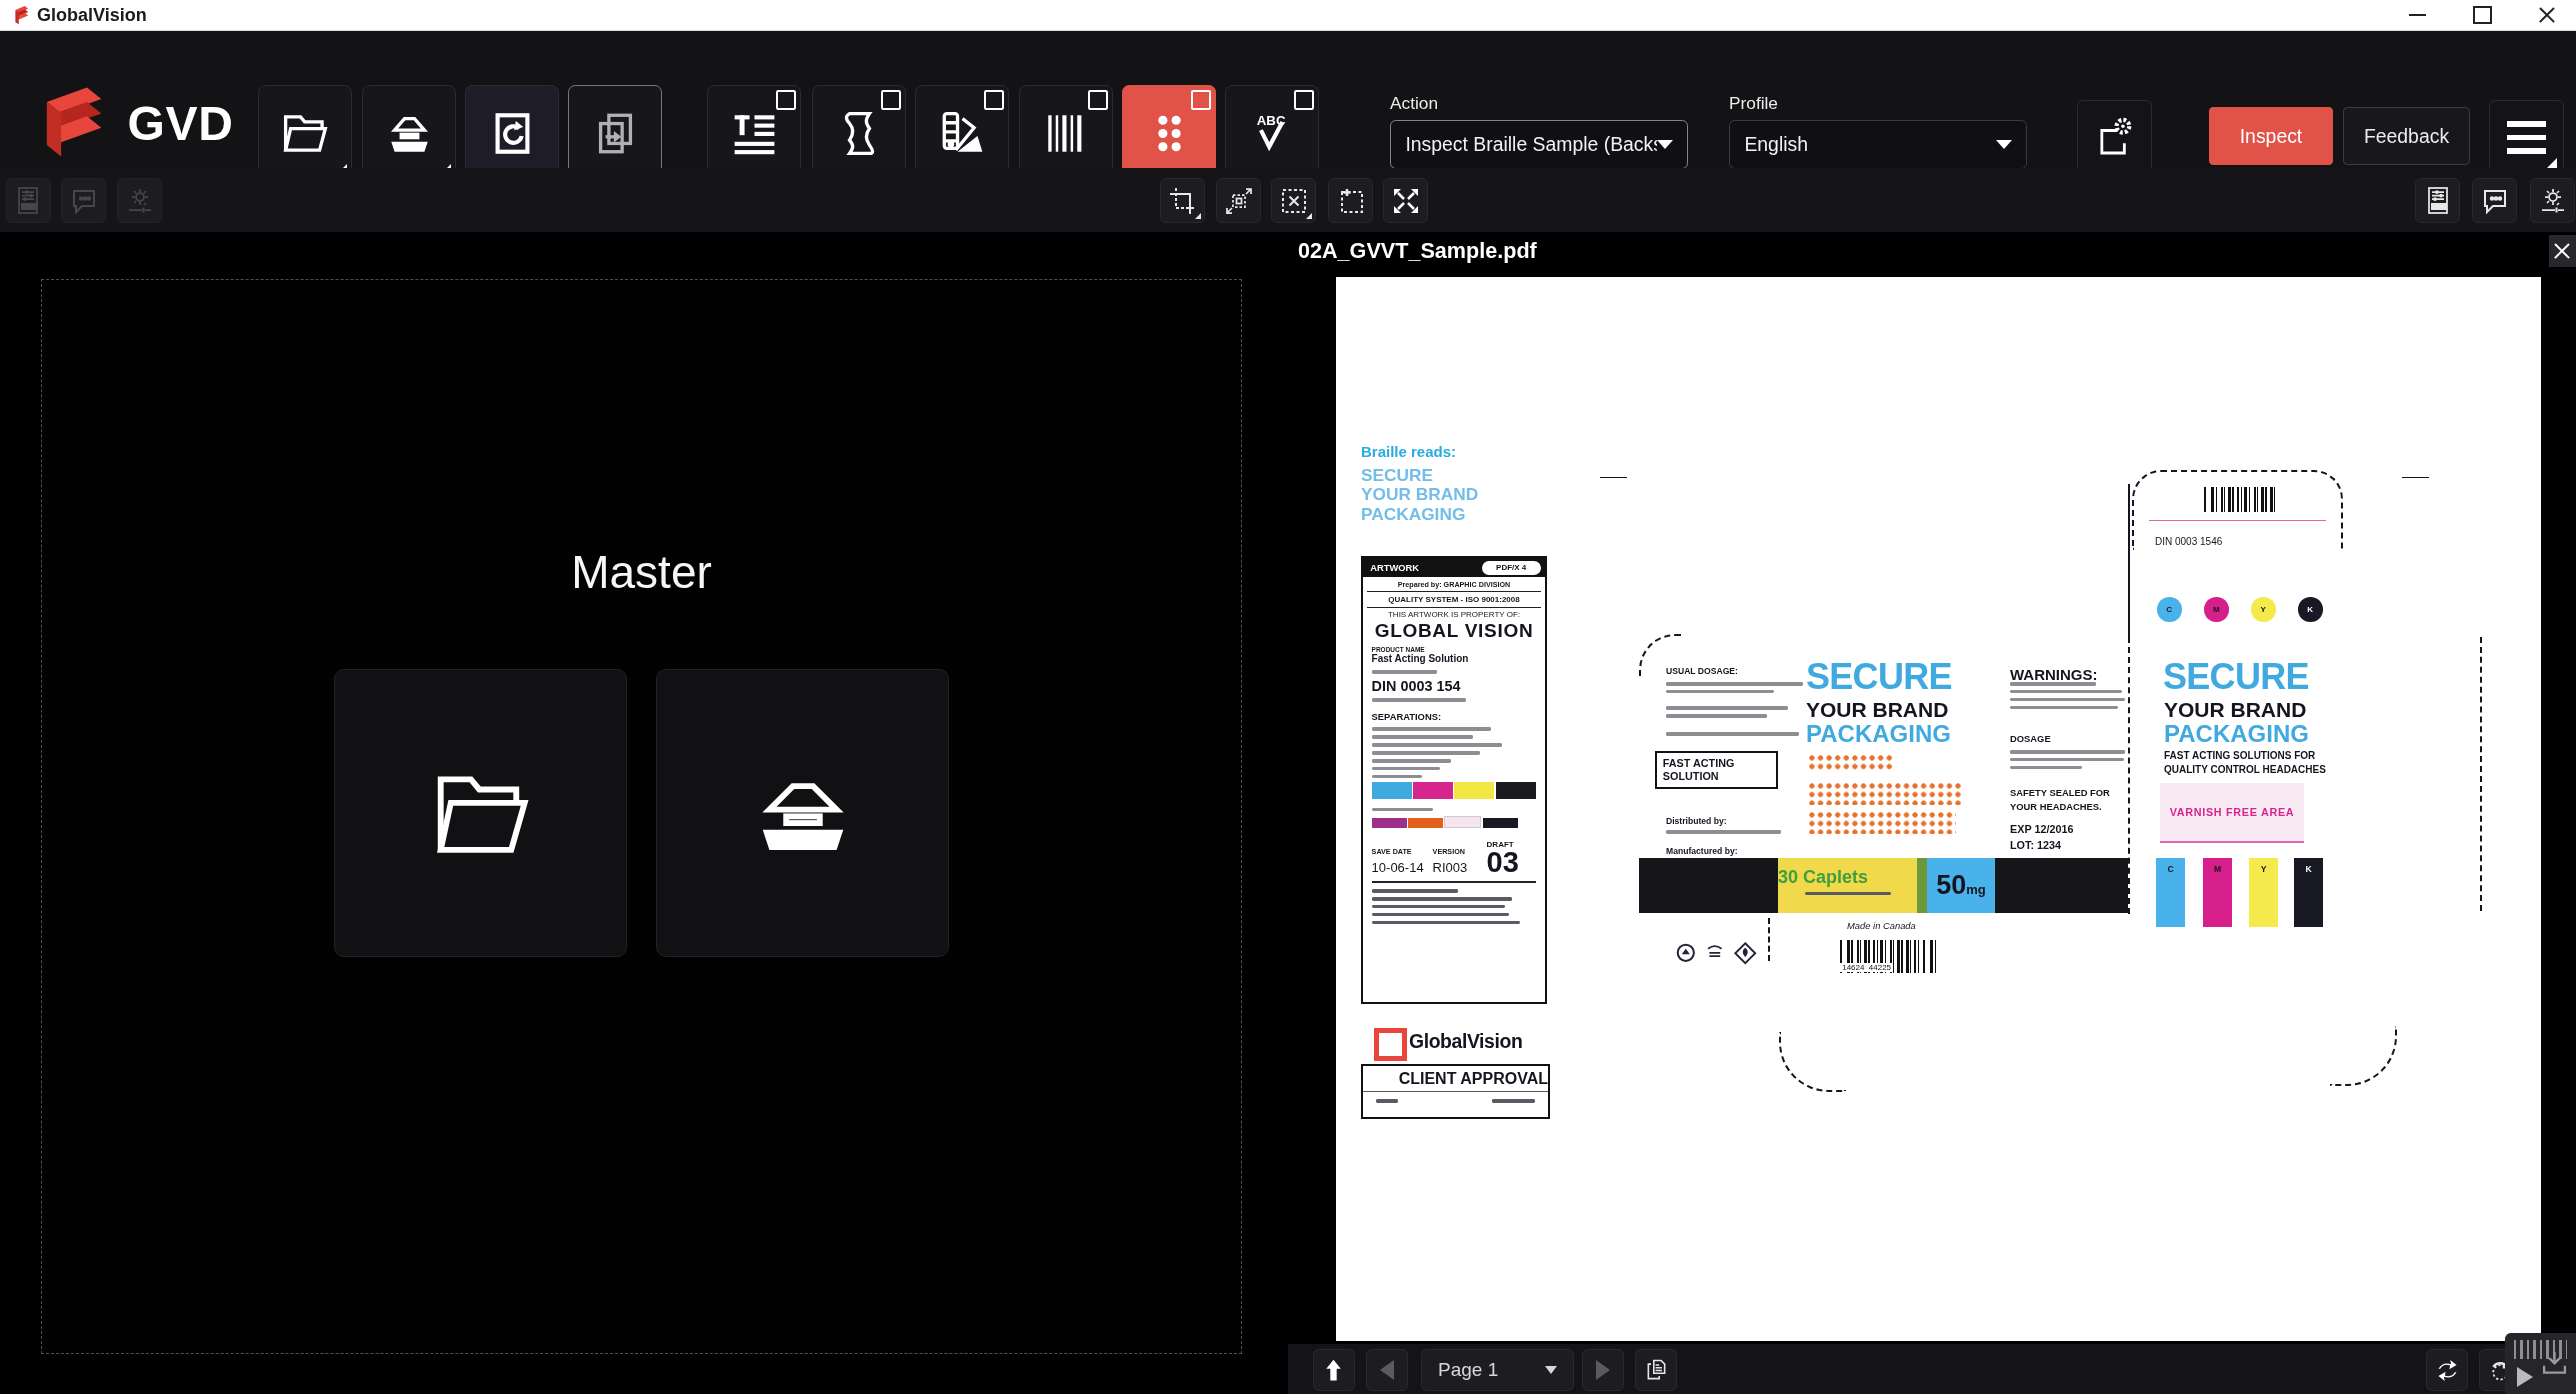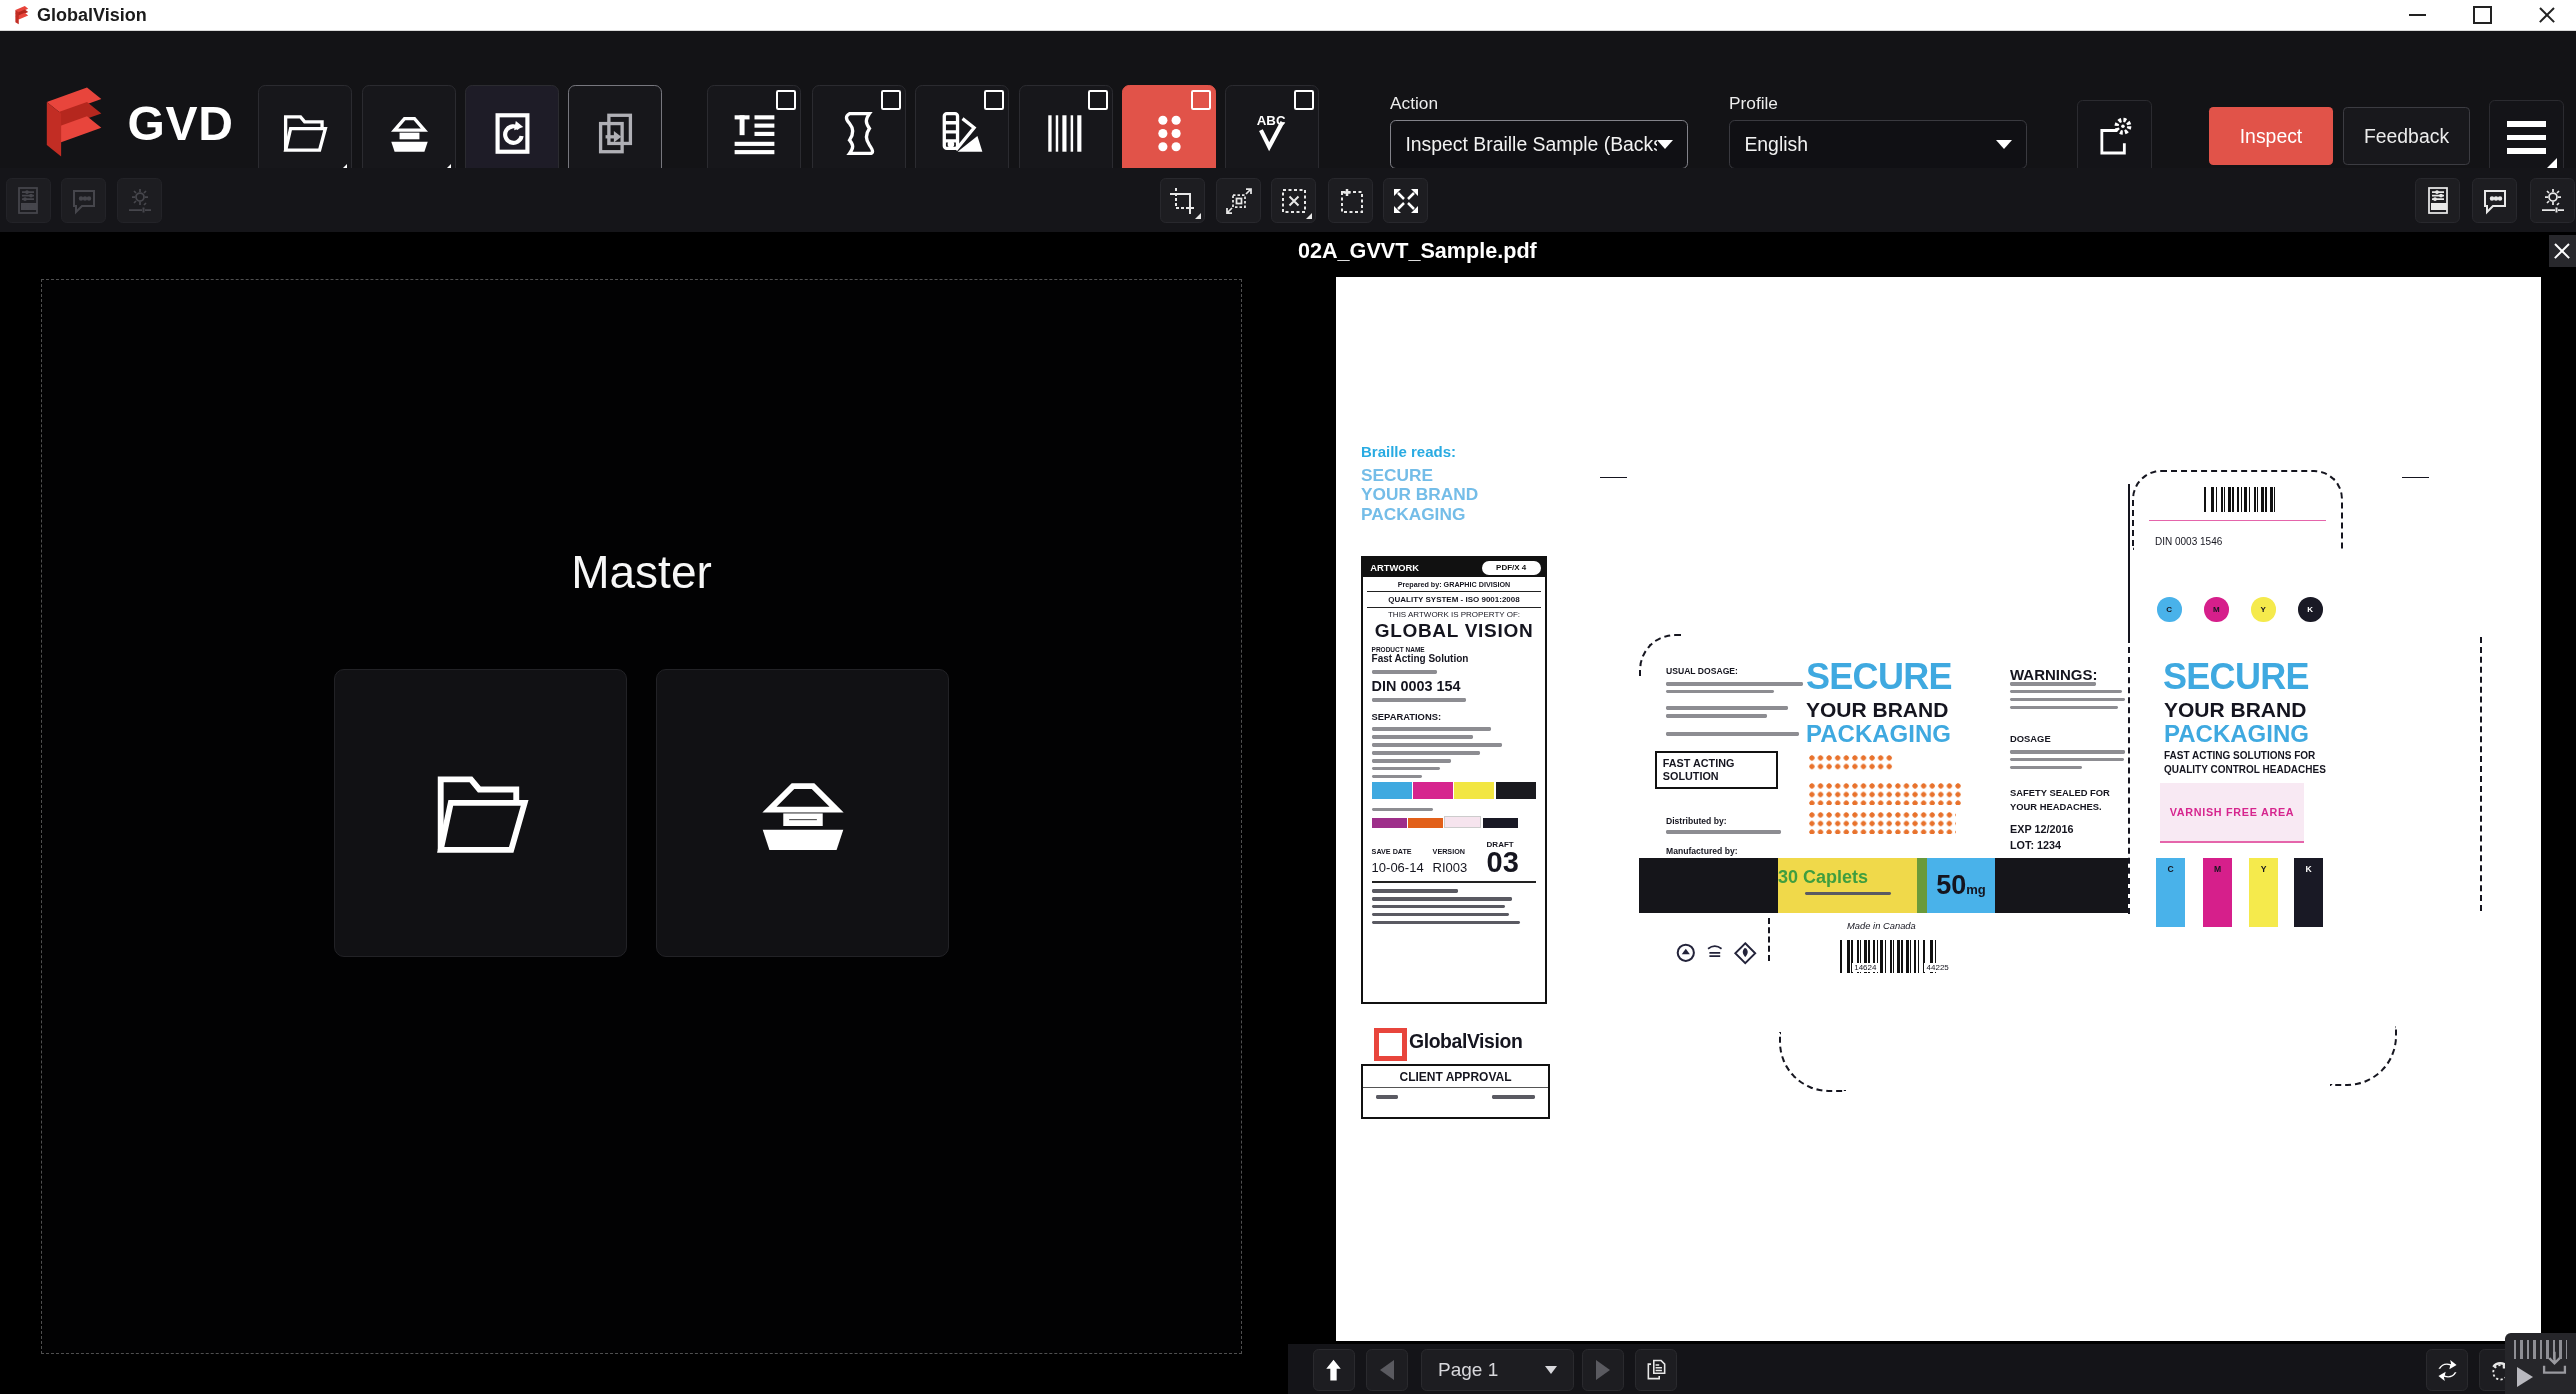--- a/index.html
+++ b/index.html
@@ -538,35 +538,35 @@
     <svg width="21.6" height="21.6" viewBox="0 0 32 32" fill="none" stroke="#23233a" stroke-width="2.5">
         <path d="M6 10 q10 -8 20 0 M8 16 h16 M8 21 h16"></path>
       </svg>
     <svg width="24.5" height="24.5" viewBox="0 0 32 32" fill="none" stroke="#23233a" stroke-width="2.5">
         <path d="M16 3 L29 16 16 29 3 16 Z"></path>
         <path d="M16 10 q4 4 0 9 q-4 -5 0 -9" fill="#23233a"></path>
       </svg>
   </div>
   <div class="abs" style="left:511px;top:643px;font-size:9.4px;font-style:italic">Made in Canada</div>
   <div class="abs bc" style="left:504px;top:663px;width:99px;height:33px"></div>
-  <div class="abs" style="left:516px;top:686px;width:99px;display:flex;justify-content:space-between;background:transparent">
+  <div class="abs" style="left:504px;top:686px;width:99px;display:flex;justify-content:flex-start;background:transparent">
     <span style="font-size:8px;background:#fff;padding:0 2.2px">14624</span>
     <span style="font-size:8px;background:#fff;padding:0 2.2px">44225</span>
   </div>
 
   <div class="abs dieline" style="left:432px;top:641px;height:43px;border-left:2.2px dashed"></div>
   <div class="abs dieline" style="left:443px;top:755px;width:65px;height:58px;border-left:2.2px dashed;border-bottom:2.2px dashed;border-radius:0 0 0 50px"></div>
   <div class="abs dieline" style="left:994px;top:749px;width:65px;height:58px;border-right:2.2px dashed;border-bottom:2.2px dashed;border-radius:0 0 50px 0"></div>
   <div class="abs dieline" style="left:1144px;top:360px;height:274px;border-left:2.2px dashed"></div>
   <div class="abs dieline" style="left:303px;top:357px;width:43px;height:43px;border-left:2.2px dashed;border-top:2.2px dashed;border-radius:36px 0 0 0"></div>
 
   <div class="abs" style="left:38px;top:751px;width:23px;height:23px;border:5px solid #e8453c"></div>
   <div class="abs" style="left:73px;top:753px;font-size:19.4px;font-weight:700;letter-spacing:-0.4px">GlobalVision</div>
   <div class="abs" style="left:25px;top:787px;width:189px;height:55px;border:2.2px solid #111;box-sizing:border-box">
-    <div style="font-size:12px;font-weight:800;text-align:center;padding:3.6px 0;border-bottom:1.4px solid #555">CLIENT APPROVAL</div>
+    <div style="font-size:16px;font-weight:800;text-align:right;padding:3.6px 0;border-bottom:1.4px solid #555">CLIENT APPROVAL</div>
     <div style="display:flex;justify-content:space-between;padding:7.2px 13px">
       <span class="tl tld" style="width:21.6px"></span>
         <span class="tl tld" style="width:43px"></span>
     </div>
   </div>
 </div>
 
 <div id="navbar">
   <div class="nbtn" style="left:24.5px">
     <svg viewBox="0 0 64 64">

